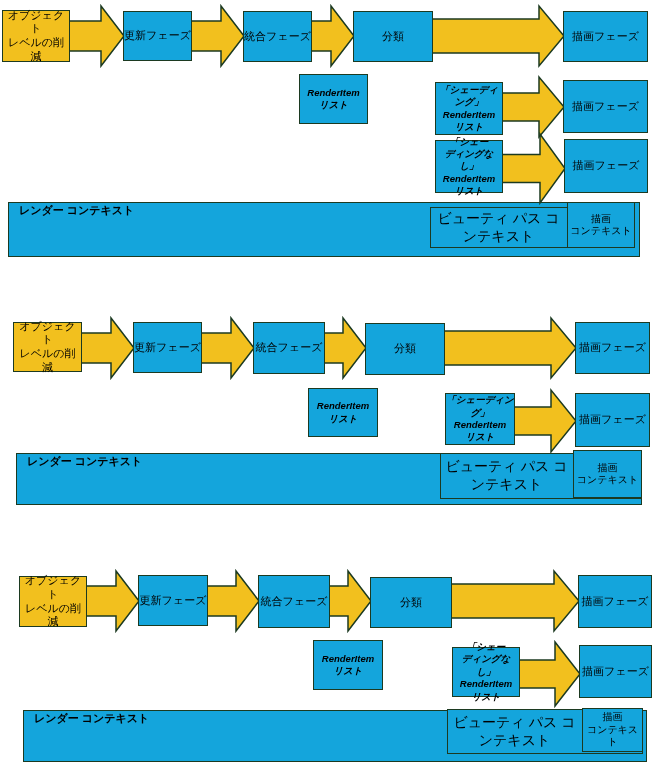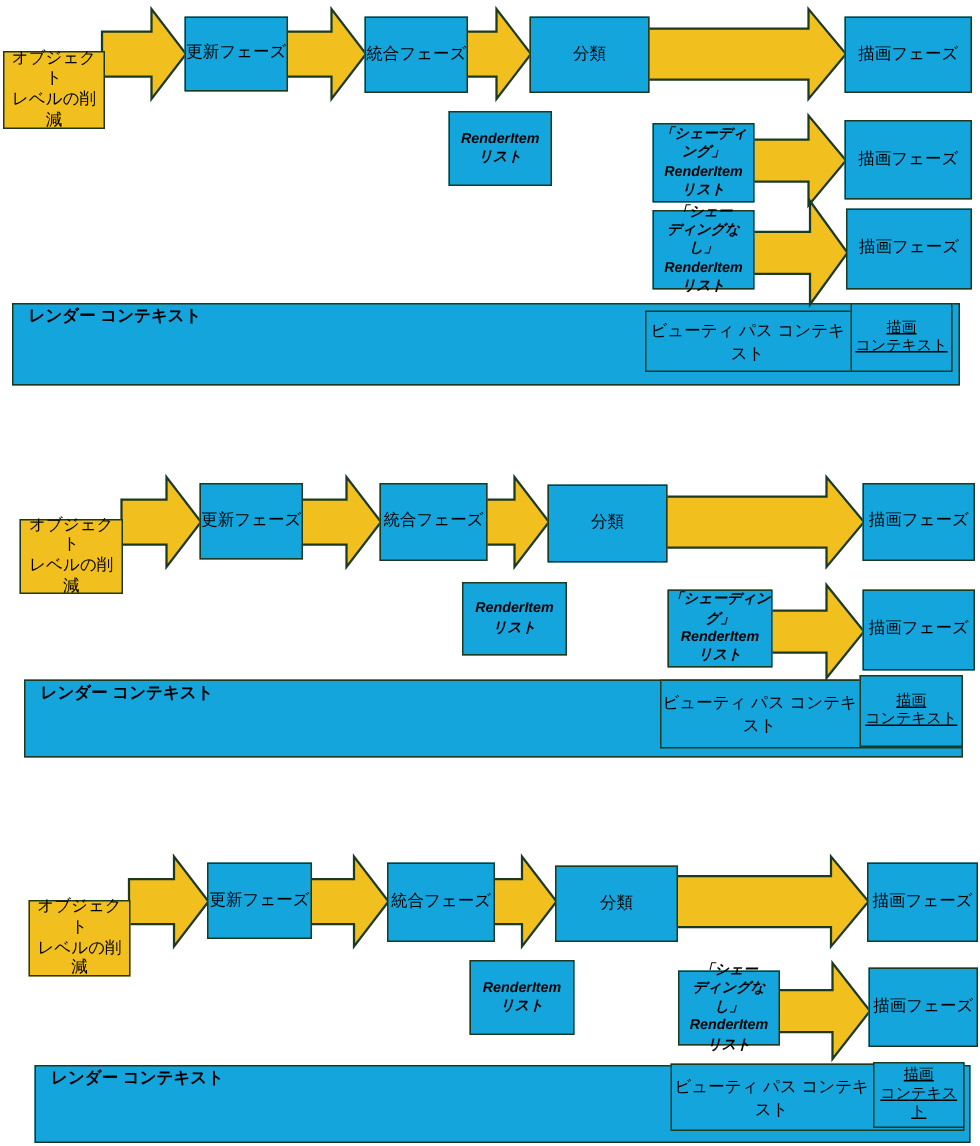--- a/index.html
+++ b/index.html
@@ -11,36 +11,36 @@
   html,body{margin:0;padding:0;background:#ffffff;}
   body{font-family:"Liberation Sans","DejaVu Sans",sans-serif;color:var(--text);}
   #canvas{position:relative;width:653px;height:764px;background:#ffffff;overflow:hidden;}
   .box{
     position:absolute;box-sizing:border-box;
     display:flex;align-items:center;justify-content:center;
     text-align:center;white-space:pre-line;
     border:1.5px solid var(--border);
     font-size:11px;line-height:1.25;z-index:3;
   }
-  .yellow{background:var(--yellow);margin-top:24px;}
+  .yellow{background:var(--yellow);}
   .blue{background:var(--blue);}
   .small{font-size:9.5px;font-weight:700;line-height:1.3;font-style:italic;}
   .ctxbar{
     position:absolute;box-sizing:border-box;
     background:var(--blue);border:1.5px solid var(--border);
     z-index:1;display:flex;align-items:flex-start;font-weight:bold;
   }
   .ctxbar .ctx-label{padding-left:10px;font-size:11px;}
   .ctxbox{
     position:absolute;box-sizing:border-box;
     background:var(--blue);border:1.5px solid var(--border);
     z-index:1;display:flex;align-items:center;justify-content:center;
-    text-align:center;white-space:pre-line;font-size:11px;
+    text-align:center;white-space:pre-line;font-size:14px;
   }
-  .ctxbox.drawctx{font-size:10px;line-height:1.25;z-index:2;text-decoration:underline;}
+  .ctxbox.drawctx{font-size:10px;line-height:1.25;z-index:2;}
   svg.arrow{position:absolute;z-index:2;overflow:visible;}
   .arrow-shape{fill:var(--yellow);stroke:var(--border);stroke-width:1.5;stroke-linejoin:miter;}
 </style>
 </head>
 <body>
 
 <div id="canvas">
 
   <div class="ctxbar" style="left:8px;top:202px;width:632px;height:55px;">
     <span class="ctx-label">レンダー コンテキスト</span>

